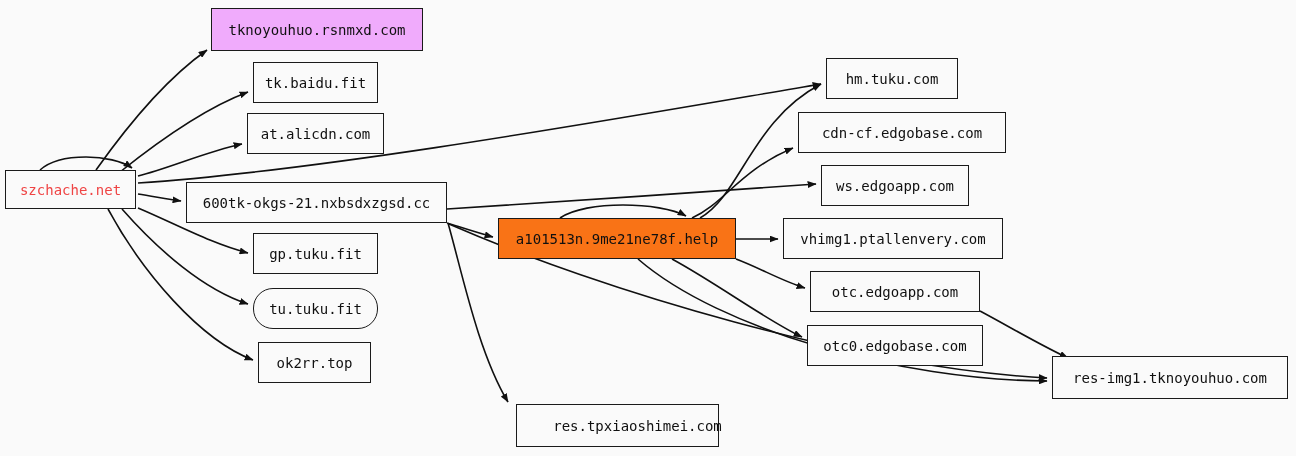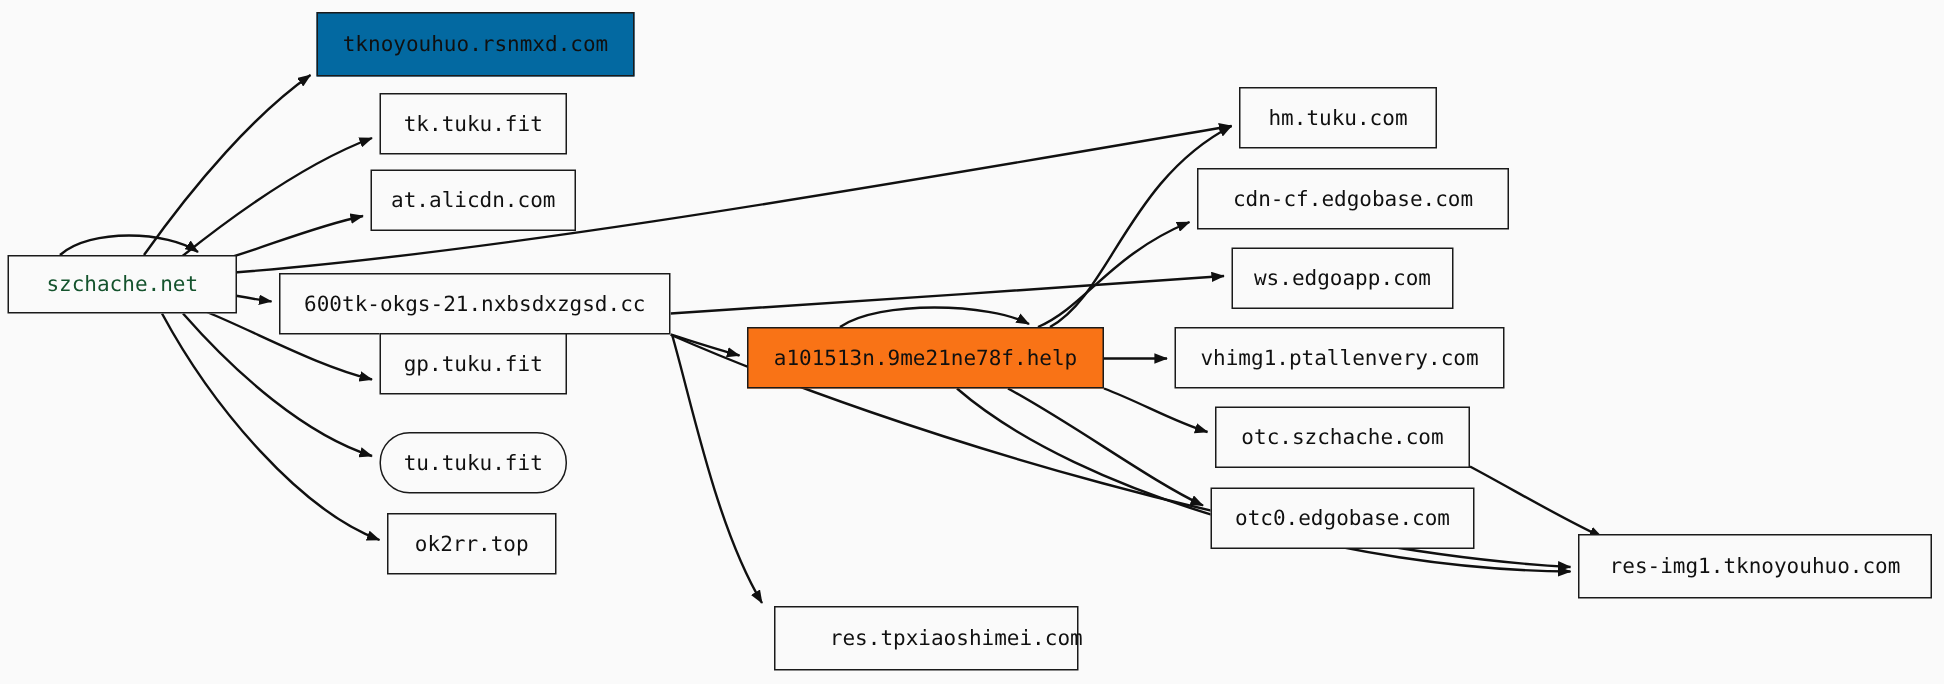--- a/index.html
+++ b/index.html
@@ -71,36 +71,36 @@
         <path d="M 692 218 C 724 204, 740 170, 793 148" marker-end="url(#arrowhead)"></path>
         <path d="M 736 239 C 750 239, 764 239, 778 239" marker-end="url(#arrowhead)"></path>
         <path d="M 736 259 C 760 268, 782 281, 805 288" marker-end="url(#arrowhead)"></path>
         <path d="M 672 259 C 718 284, 766 320, 802 337" marker-end="url(#arrowhead)"></path>
         <path d="M 638 259 C 720 330, 900 380, 1047 381" marker-end="url(#arrowhead)"></path>
         <path d="M 980 311 C 1010 327, 1040 345, 1068 358" marker-end="url(#arrowhead)"></path>
       </g>
   </svg>
 
   <div id="node-group">
-      <div class="node" style="left: 5px; top: 170px; width: 153px; height: 39px; background: rgb(250, 250, 250); border-color: rgb(26, 26, 26); color: #14532d;">
+      <div class="node" style="left: 5px; top: 170px; width: 131px; height: 39px; background: rgb(250, 250, 250); border-color: rgb(26, 26, 26); color: #ef4444;">
         <span class="node-label">szchache.net</span>
       </div>
-      <div class="node" style="left: 211px; top: 8px; width: 212px; height: 43px; background: #0369a1; border-color: rgb(26, 26, 26); color: rgb(16, 16, 16);">
+      <div class="node" style="left: 211px; top: 8px; width: 212px; height: 43px; background: #f0abfc; border-color: rgb(26, 26, 26); color: rgb(16, 16, 16);">
         <span class="node-label">tknoyouhuo.rsnmxd.com</span>
       </div>
       <div class="node" style="left: 253px; top: 62px; width: 125px; height: 41px; background: rgb(250, 250, 250); border-color: rgb(26, 26, 26); color: rgb(16, 16, 16);">
-        <span class="node-label">tk.tuku.fit</span>
+        <span class="node-label">tk.baidu.fit</span>
       </div>
       <div class="node" style="left: 247px; top: 113px; width: 137px; height: 41px; background: rgb(250, 250, 250); border-color: rgb(26, 26, 26); color: rgb(16, 16, 16);">
         <span class="node-label">at.alicdn.com</span>
       </div>
       <div class="node" style="left: 186px; top: 182px; width: 261px; height: 41px; background: rgb(250, 250, 250); border-color: rgb(26, 26, 26); color: rgb(16, 16, 16);">
         <span class="node-label">600tk-okgs-21.nxbsdxzgsd.cc</span>
       </div>
-      <div class="node" style="left: 253px; top: 222px; width: 125px; height: 41px; background: rgb(250, 250, 250); border-color: rgb(26, 26, 26); color: rgb(16, 16, 16);">
+      <div class="node" style="left: 253px; top: 233px; width: 125px; height: 41px; background: rgb(250, 250, 250); border-color: rgb(26, 26, 26); color: rgb(16, 16, 16);">
         <span class="node-label">gp.tuku.fit</span>
       </div>
       <div class="node" style="left: 253px; top: 288px; width: 125px; height: 41px; background: rgb(250, 250, 250); border-color: rgb(26, 26, 26); color: rgb(16, 16, 16); border-radius: 20px;">
         <span class="node-label">tu.tuku.fit</span>
       </div>
       <div class="node" style="left: 258px; top: 342px; width: 113px; height: 41px; background: rgb(250, 250, 250); border-color: rgb(26, 26, 26); color: rgb(16, 16, 16);">
         <span class="node-label">ok2rr.top</span>
       </div>
       <div class="node" style="left: 498px; top: 218px; width: 238px; height: 41px; background: #f97316; border-color: rgb(26, 26, 26); color: rgb(16, 16, 16);">
         <span class="node-label">a101513n.9me21ne78f.help</span>
@@ -111,21 +111,21 @@
       <div class="node" style="left: 798px; top: 112px; width: 208px; height: 41px; background: rgb(250, 250, 250); border-color: rgb(26, 26, 26); color: rgb(16, 16, 16);">
         <span class="node-label">cdn-cf.edgobase.com</span>
       </div>
       <div class="node" style="left: 821px; top: 165px; width: 148px; height: 41px; background: rgb(250, 250, 250); border-color: rgb(26, 26, 26); color: rgb(16, 16, 16);">
         <span class="node-label">ws.edgoapp.com</span>
       </div>
       <div class="node" style="left: 783px; top: 218px; width: 220px; height: 41px; background: rgb(250, 250, 250); border-color: rgb(26, 26, 26); color: rgb(16, 16, 16);">
         <span class="node-label">vhimg1.ptallenvery.com</span>
       </div>
       <div class="node" style="left: 810px; top: 271px; width: 170px; height: 41px; background: rgb(250, 250, 250); border-color: rgb(26, 26, 26); color: rgb(16, 16, 16);">
-        <span class="node-label">otc.szchache.com</span>
+        <span class="node-label">otc.edgoapp.com</span>
       </div>
       <div class="node" style="left: 807px; top: 325px; width: 176px; height: 41px; background: rgb(250, 250, 250); border-color: rgb(26, 26, 26); color: rgb(16, 16, 16);">
         <span class="node-label">otc0.edgobase.com</span>
       </div>
       <div class="node" style="left: 1052px; top: 356px; width: 236px; height: 43px; background: rgb(250, 250, 250); border-color: rgb(26, 26, 26); color: rgb(16, 16, 16);">
         <span class="node-label">res-img1.tknoyouhuo.com</span>
       </div>
       <div class="node" style="left: 516px; top: 404px; width: 203px; height: 43px; background: rgb(250, 250, 250); border-color: rgb(26, 26, 26); color: rgb(16, 16, 16); padding-left: 40px;">
         <span class="node-label">res.tpxiaoshimei.com</span>
       </div>

